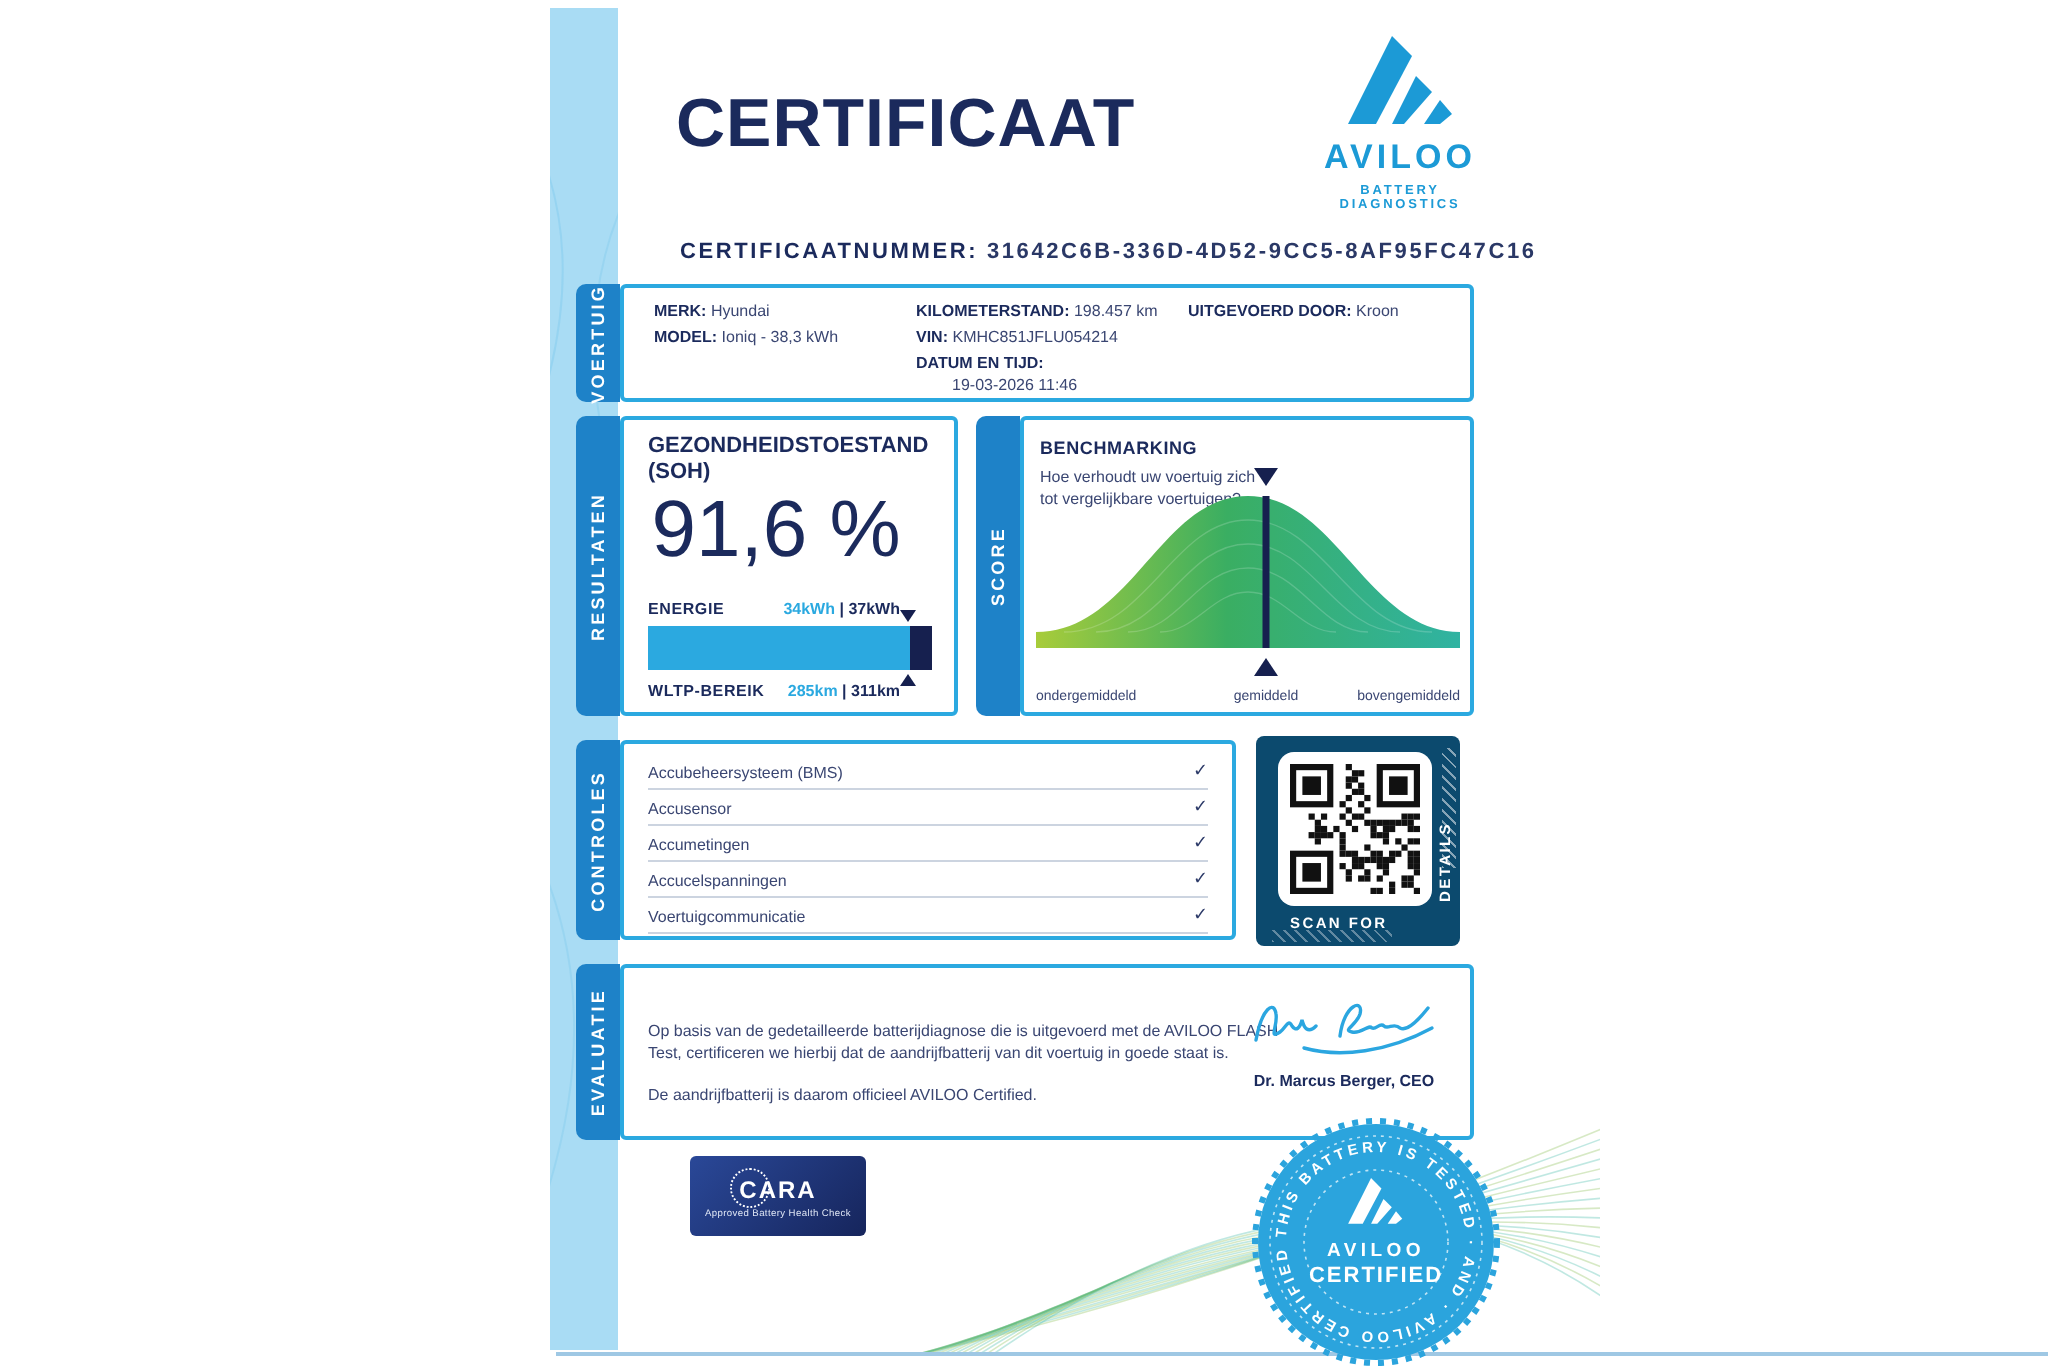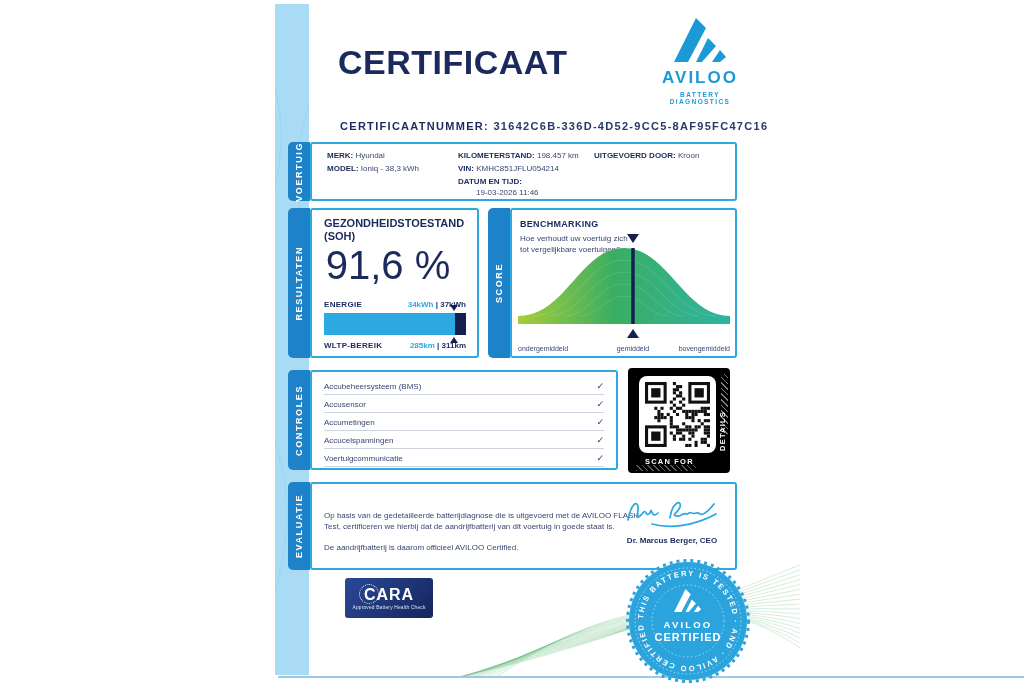--- a/index.html
+++ b/index.html
@@ -26,21 +26,21 @@
   .tab span{writing-mode:vertical-rl;transform:rotate(180deg);color:#fff;font-size:9px;font-weight:700;letter-spacing:1.6px}
   .panel{position:absolute;background:#fff;border:2px solid #2ba9e0;border-radius:3px}
 
   
   .field{position:absolute;font-size:8px;line-height:13px;color:#3a4672;white-space:nowrap}
   .field b{color:#1b2a5c;font-weight:700}
 
   
   .soh-head{position:absolute;left:324px;top:217px;font-size:11px;line-height:13px;font-weight:800;color:#1b2a5c}
   .soh-val{position:absolute;left:310px;top:243px;width:156px;text-align:center;font-size:40px;font-weight:400;color:#1b2a5c}
-  .meter-row{position:absolute;width:142px;left:324px;display:flex;justify-content:space-between;font-size:8px}
+  .meter-row{position:absolute;width:126px;left:324px;display:flex;justify-content:space-between;font-size:8px}
   .meter-row .lbl{font-weight:700;color:#1b2a5c;letter-spacing:.3px}
   .meter-row .cur{color:#2ba9e0;font-weight:700}
   .meter-row .tot{color:#1b2a5c;font-weight:600}
   .bar-wrap{position:absolute;left:324px;top:313px;width:142px;height:22px;background:#2ba9e0}
   .bar-dark{position:absolute;right:0;top:0;height:100%;background:#16204f}
   .tri{position:absolute;width:0;height:0;transform:translateX(-50%)}
   .tri-down{border-left:4px solid transparent;border-right:4px solid transparent;border-top:6px solid #16204f}
   .tri-up{border-left:4px solid transparent;border-right:4px solid transparent;border-bottom:6px solid #16204f}
 
   
@@ -48,40 +48,40 @@
   .bm-q{position:absolute;left:520px;top:233px;width:112px;font-size:8px;line-height:11px;color:#3a4672}
   .bm-chart{position:absolute;left:518px;top:228px}
   .bm-axis{position:absolute;font-size:7px;color:#3a4672}
 
   
   .ctrl-row{position:absolute;left:324px;width:280px;height:18px;border-bottom:1px solid #ccd4e0;display:flex;justify-content:space-between;align-items:flex-end;padding-bottom:3px}
   .ctrl-row .lbl{font-size:8px;color:#3a4672}
   .ctrl-row .chk{font-size:9px;color:#2c3a68;font-weight:700}
 
   
-  .qr-block{position:absolute;left:628px;top:368px;width:102px;height:105px;background:#000000;border-radius:4px}
+  .qr-block{position:absolute;left:628px;top:368px;width:102px;height:105px;background:#0c4a6e;border-radius:4px}
   .qr-stripe-r{position:absolute;right:2px;top:6px;width:7px;height:60px;opacity:.5;
     background:repeating-linear-gradient(45deg,#fff 0 1px,transparent 1px 4px)}
   .qr-stripe-b{position:absolute;left:8px;bottom:2px;width:60px;height:6px;opacity:.35;
     background:repeating-linear-gradient(45deg,#fff 0 1px,transparent 1px 4px)}
   .qr-white{position:absolute;left:11px;top:8px;width:77px;height:77px;background:#fff;border-radius:8px;display:flex;align-items:center;justify-content:center}
   .qr-scan{position:absolute;left:17px;bottom:7px;font-size:7.5px;font-weight:800;letter-spacing:1.2px;color:#fff}
   .qr-details{position:absolute;right:3px;bottom:22px;writing-mode:vertical-rl;transform:rotate(180deg);font-size:7.5px;font-weight:800;letter-spacing:1.2px;color:#fff}
 
   
   .ev-title{position:absolute;left:324px;top:490px;font-size:11.5px;font-weight:800;color:#1b2a5c;letter-spacing:.2px}
   .ev-p1{position:absolute;left:324px;top:510px;width:318px;font-size:8px;line-height:11px;color:#3a4672}
   .ev-p2{position:absolute;left:324px;top:543px;width:318px;font-size:8px;color:#3a4672}
   .sig{position:absolute;left:622px;top:494px}
   .sig-name{position:absolute;left:612px;top:536px;width:120px;text-align:center;font-size:8px;font-weight:600;color:#1b2a5c}
 
   
   .cara{position:absolute;left:345px;top:578px;width:88px;height:40px;border-radius:3px;
     background:linear-gradient(135deg,#2a4898,#16255c);display:flex;flex-direction:column;align-items:center;justify-content:center}
-  .cara .name{position:relative;color:#fff;font-size:16px;font-weight:700;letter-spacing:1px;line-height:16px}
+  .cara .name{position:relative;color:#fff;font-size:12px;font-weight:700;letter-spacing:1px;line-height:16px}
   .cara .name::before{content:"";position:absolute;left:-5px;top:-3px;width:18px;height:18px;border:1.5px dotted #fff;border-radius:50%}
   .cara .tag{margin-top:2px;font-size:4.8px;color:#dfe6f5;letter-spacing:.2px}
 
   
   .guilloche{position:absolute;left:430px;top:558px;z-index:0}
   .seal{position:absolute;left:625px;top:558px;z-index:1}
 
   .bottom-line{position:absolute;left:278px;top:676px;width:746px;height:2px;background:#9fc8e4}
 </style>
 </head>

